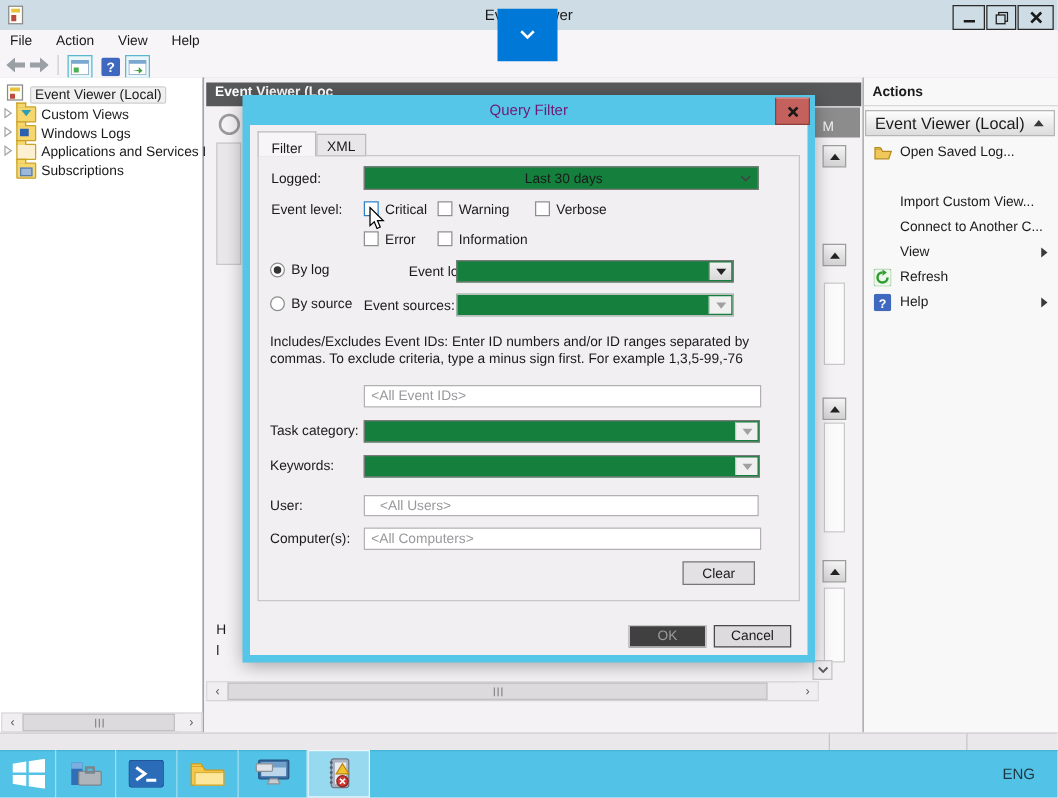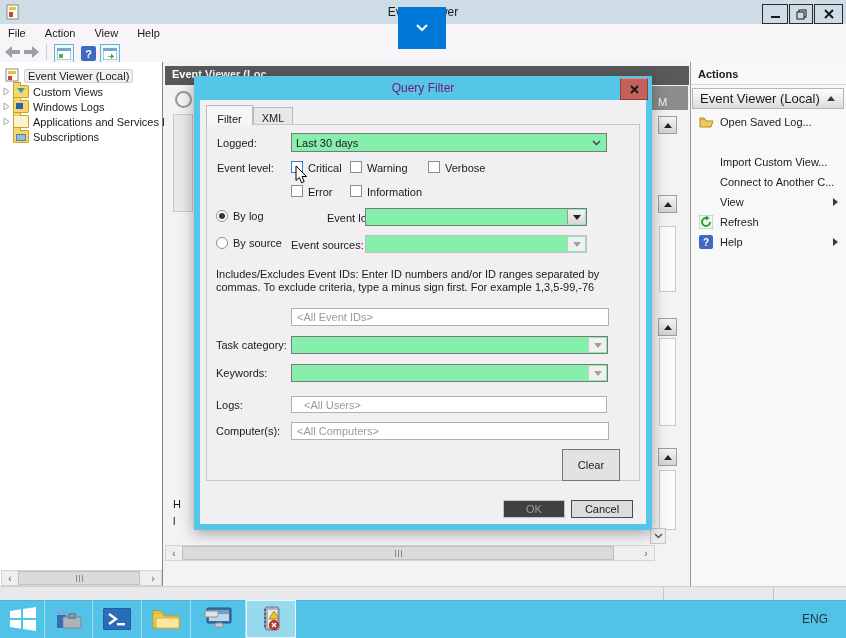--- a/index.html
+++ b/index.html
@@ -45,21 +45,21 @@
   
   .dialog{left:194px;top:76px;width:458px;height:454px;background:#55c5e8;z-index:50;box-shadow:0 3px 14px rgba(0,0,0,0.35);}
   .dlg-title{position:absolute;left:0;top:0;width:458px;height:24px;display:flex;align-items:center;justify-content:center;font-size:12px;color:#701a75;}
   .dlg-close{position:absolute;right:4px;top:2px;width:26px;height:20px;background:#c4615c;border:1px solid #8f3f3b;border-top-color:#d98a86;display:flex;align-items:center;justify-content:center;}
   .dlg-body{position:absolute;left:6px;top:24px;width:446px;height:424px;background:#f1eff2;}
   .tab{position:absolute;box-sizing:border-box;border:1px solid #bcbabc;display:flex;align-items:flex-end;justify-content:center;}
   .tab.active{background:#f7f5f7;border-bottom:none;z-index:2;}
   .tab.inactive{background:#e8e6e8;}
   .tabpage{position:absolute;left:6px;top:24px;width:434px;height:357px;border:1px solid #c8c6c8;box-sizing:border-box;}
   .lbl{position:absolute;white-space:nowrap;}
-  .combo{position:absolute;background:#86efac;border:1px solid #7a7a7a;box-sizing:border-box;display:flex;align-items:center;}
+  .combo{position:absolute;background:#15803d;border:1px solid #7a7a7a;box-sizing:border-box;display:flex;align-items:center;justify-content:center;}
   .combo .val{padding-left:4px;}
   .combo-chev{position:absolute;right:5px;top:6px;}
   .cbx{position:absolute;width:12px;height:12px;background:#fefefe;border:1px solid #8e8e8e;box-sizing:border-box;}
   .cbx.hover{border-color:#2f80c4;}
   .radio{position:absolute;width:12px;height:12px;border:1px solid #8e8e8e;border-radius:50%;background:#fefefe;box-sizing:border-box;}
   .radio.sel:after{content:"";position:absolute;left:2px;top:2px;width:6px;height:6px;border-radius:50%;background:#333;}
   .dd-btn{position:absolute;right:1px;top:1px;bottom:1px;width:17px;background:linear-gradient(#f2f2f2,#d8d8d8);border-left:1px solid #9a9a9a;display:flex;align-items:center;justify-content:center;}
   .dd-btn.dis{background:#f0f0f0;border-left:1px solid #c8c8c8;}
   .tri-down{width:0;height:0;border-left:4px solid transparent;border-right:4px solid transparent;border-top:5px solid #222;}
   .tri-down.dis{border-top-color:#a0a0a0;}
@@ -366,31 +366,31 @@
           </div>
       </div>
 
       <div class="lbl" style="left:16px;top:267px;">Keywords:</div>
       <div class="combo" style="left:91px;top:264px;width:317px;height:18px;">
         <div class="dd-btn dis">
             <div class="tri-down dis"></div>
           </div>
       </div>
 
-      <div class="lbl" style="left:16px;top:299px;">Logs:</div>
+      <div class="lbl" style="left:16px;top:299px;">User:</div>
       <div class="txtin" style="left:91px;top:296px;width:316px;height:17px;padding-left:12px;">
           <span>&lt;All Users&gt;</span>
         </div>
 
       <div class="lbl" style="left:16px;top:325px;">Computer(s):</div>
       <div class="txtin" style="left:91px;top:322px;width:318px;height:18px;">
           <span>&lt;All Computers&gt;</span>
         </div>
 
-      <div class="btn" style="left:362px;top:349px;width:58px;height:32px;">
+      <div class="btn" style="left:346px;top:349px;width:58px;height:19px;">
           <span>Clear</span>
         </div>
 
       <div class="btn disabled" style="left:303px;top:400px;width:62px;height:18px;">
           <span>OK</span>
         </div>
       <div class="btn default" style="left:371px;top:400px;width:62px;height:18px;">
           <span>Cancel</span>
         </div>
     </div>

